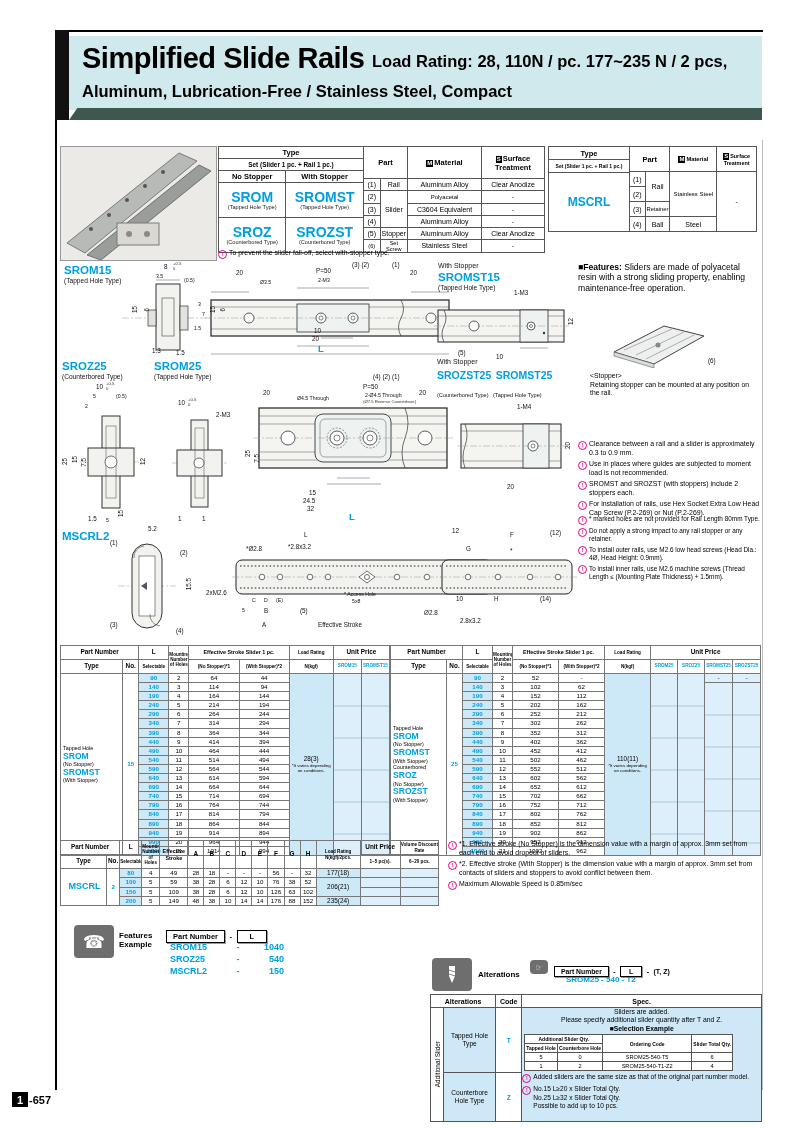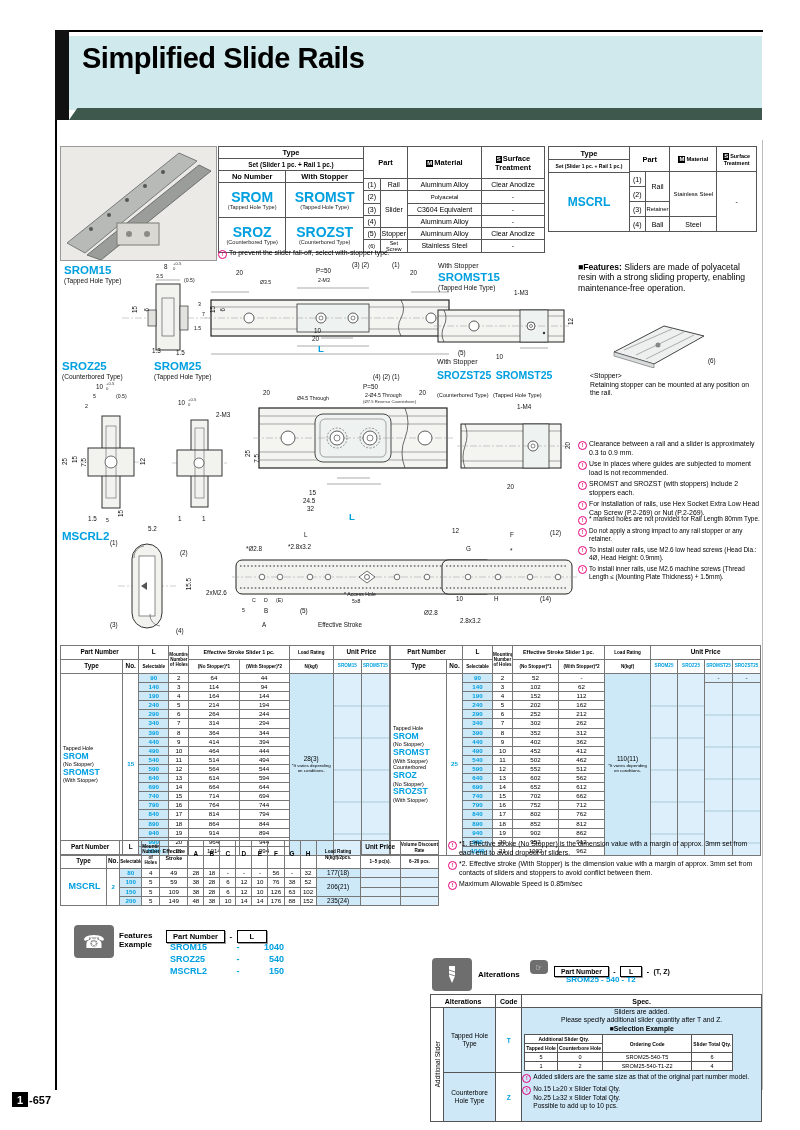--- a/index.html
+++ b/index.html
@@ -101,20 +101,22 @@
 
 <div id="page">
 
   <div class="abs frame-top"></div>
   <div class="abs frame-left"></div>
   <div class="abs frame-right"></div>
 
   <div class="abs hdr-blk"></div>
   <div class="abs hdr-band"></div>
   <div class="abs hdr-title">Simplified Slide Rails</div>
+  <div class="abs hdr-load">Load Rating: 28, 110N / pc.   177~235 N / 2 pcs,</div>
+  <div class="abs hdr-sub">Aluminum, Lubrication-Free / Stainless Steel, Compact</div>
   <div class="abs hdr-strip"></div>
 
 
   <div class="abs" style="left:60px;top:146px;width:155px;height:113px;border:1px solid #999;">
     <svg width="155" height="113">
       <rect x="0" y="0" width="155" height="113" fill="#ebeae6"></rect>
       <polygon points="6,96 118,6 136,14 24,106" fill="#b7bab6" stroke="#787b78" stroke-width="1"></polygon>
       <polygon points="26,108 138,18 150,24 40,113" fill="#9a9d9a" stroke="#6d706d" stroke-width="1"></polygon>
       <circle cx="30" cy="82" r="2" fill="#555"></circle>
         <circle cx="48" cy="68" r="2" fill="#555"></circle>
@@ -130,21 +132,21 @@
   <div class="abs" style="left:218px;top:146px;display:flex;">
     <table class="tt" style="width:146px;">
       <tbody>
           <tr>
             <th colspan="2" style="height:11px;">Type</th>
           </tr>
       <tr>
             <th colspan="2" style="height:11px;font-size:6.4px;">Set (Slider 1 pc. + Rail 1 pc.)</th>
           </tr>
       <tr>
-        <th style="height:11px;">No Number</th>
+        <th style="height:11px;">No Stopper</th>
         <th>With Stopper</th>
       </tr>
       <tr>
         <td style="height:34px;">
               <div class="code-big">SROM</div>
               <div class="code-sub">(Tapped Hole Type)</div>
             </td>
         <td>
               <div class="code-big">SROMST</div>
               <div class="code-sub">(Tapped Hole Type)</div>

